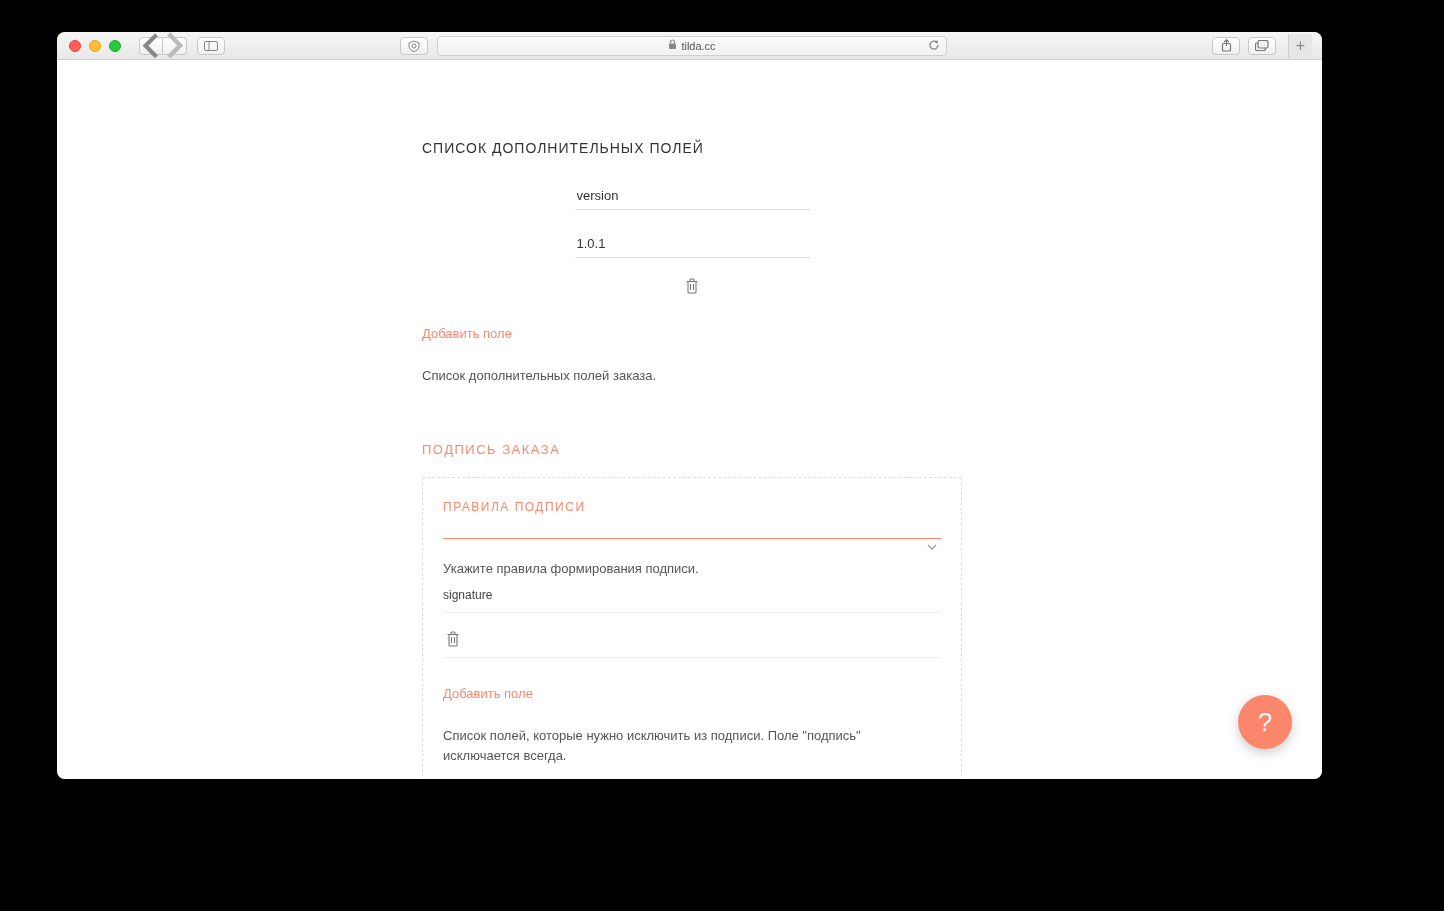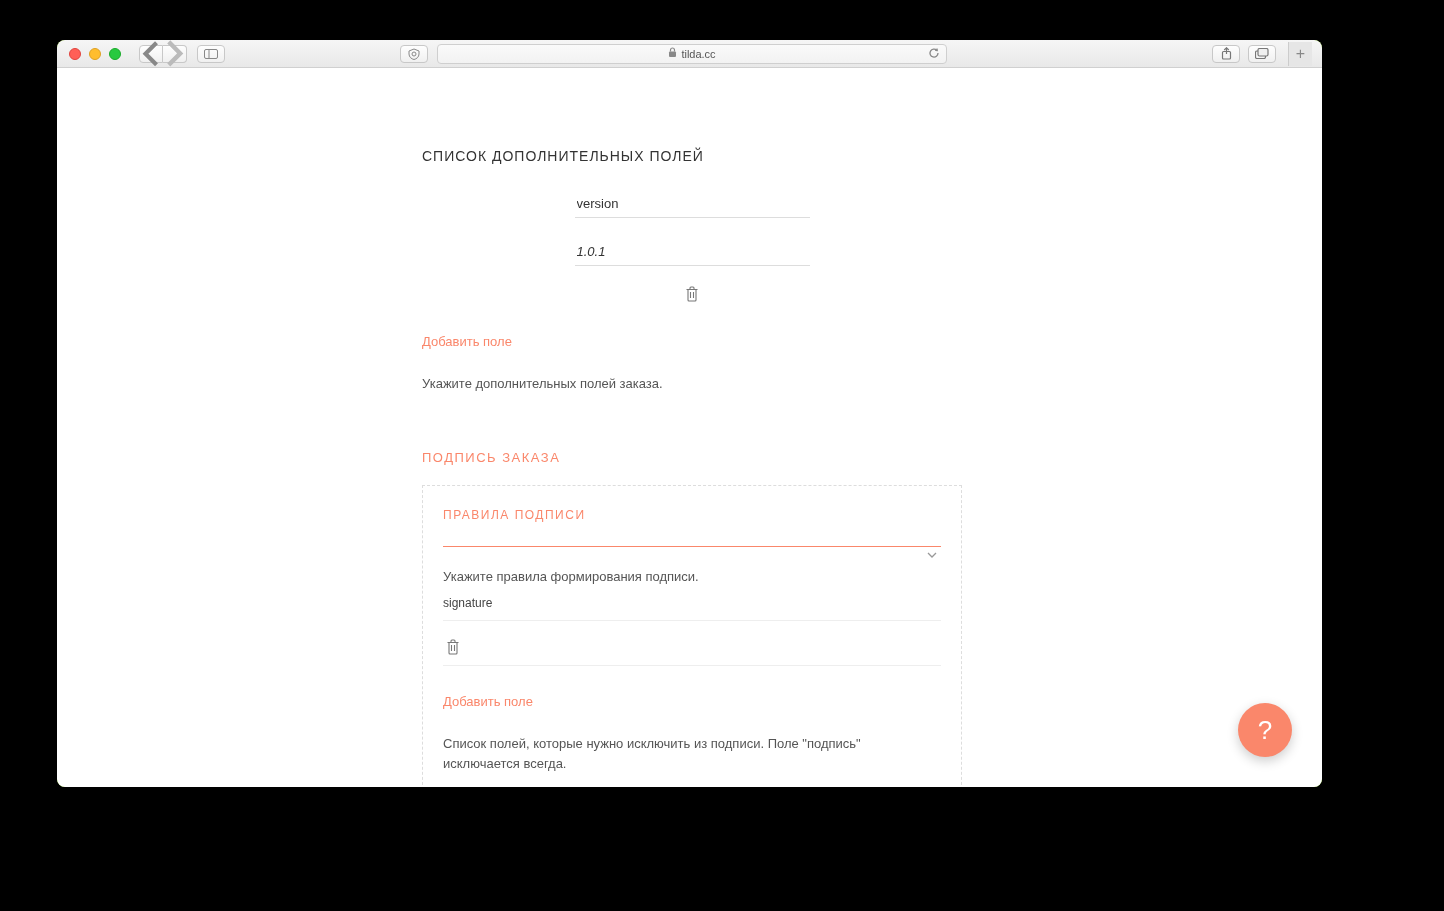--- a/index.html
+++ b/index.html
@@ -6,21 +6,21 @@
   body {
     background: #000;
     width: 1444px;
     height: 911px;
     font-family: "Helvetica Neue", Arial, sans-serif;
     position: relative;
   }
   .browser-window {
     position: absolute;
     left: 57px;
-    top: 40px;
+    top: 32px;
     width: 1265px;
     height: 747px;
     background: #84cc16;
     border-radius: 8px;
     overflow: hidden;
     box-shadow: 0 20px 60px rgba(0,0,0,0.5);
   }
   .titlebar {
     height: 28px;
     background: linear-gradient(#f6f6f6,#e8e8e8);
@@ -164,21 +164,21 @@
     border: none;
     border-bottom: 1px solid #ddd;
     font-size: 13px;
     color: #333;
     padding: 6px 2px;
     background: transparent;
     font-family: inherit;
     font-weight: 300;
   }
   .kv-key { width: 235px; }
-  .kv-val { width: 235px; font-style: italic; }
+  .kv-val { width: 235px; }
   .trash {
     width: 20px;
     cursor: pointer;
     color: #777;
     display: flex;
     align-items: center;
     justify-content: center;
   }
   .trash svg { width: 14px; height: 16px; }
   .add-link {
@@ -346,21 +346,21 @@
         <input class="kv-input kv-val" value="1.0.1" style="">
         <div class="trash">
           <svg viewBox="0 0 14 16">
               <path d="M1.5 3.5 h11 M5 3.5 V2 a1 1 0 0 1 1 -1 h2 a1 1 0 0 1 1 1 V3.5 M3 3.5 V14 a1 1 0 0 0 1 1 h6 a1 1 0 0 0 1 -1 V3.5 M5.5 6 v6 M8.5 6 v6" fill="none" stroke="#777" stroke-width="1.1"></path>
             </svg>
         </div>
       </div>
 
       <span class="add-link">Добавить поле</span>
 
-      <div class="help-text">Укажите дополнительных полей заказа.</div>
+      <div class="help-text">Список дополнительных полей заказа.</div>
 
       <div class="section-orange-title">ПОДПИСЬ ЗАКАЗА</div>
 
       <div class="dashed-box">
 
         <div class="sub-orange">ПРАВИЛА ПОДПИСИ</div>
 
         <div class="select-wrap">
           <div class="select-arrow">
             <svg viewBox="0 0 10 6">

